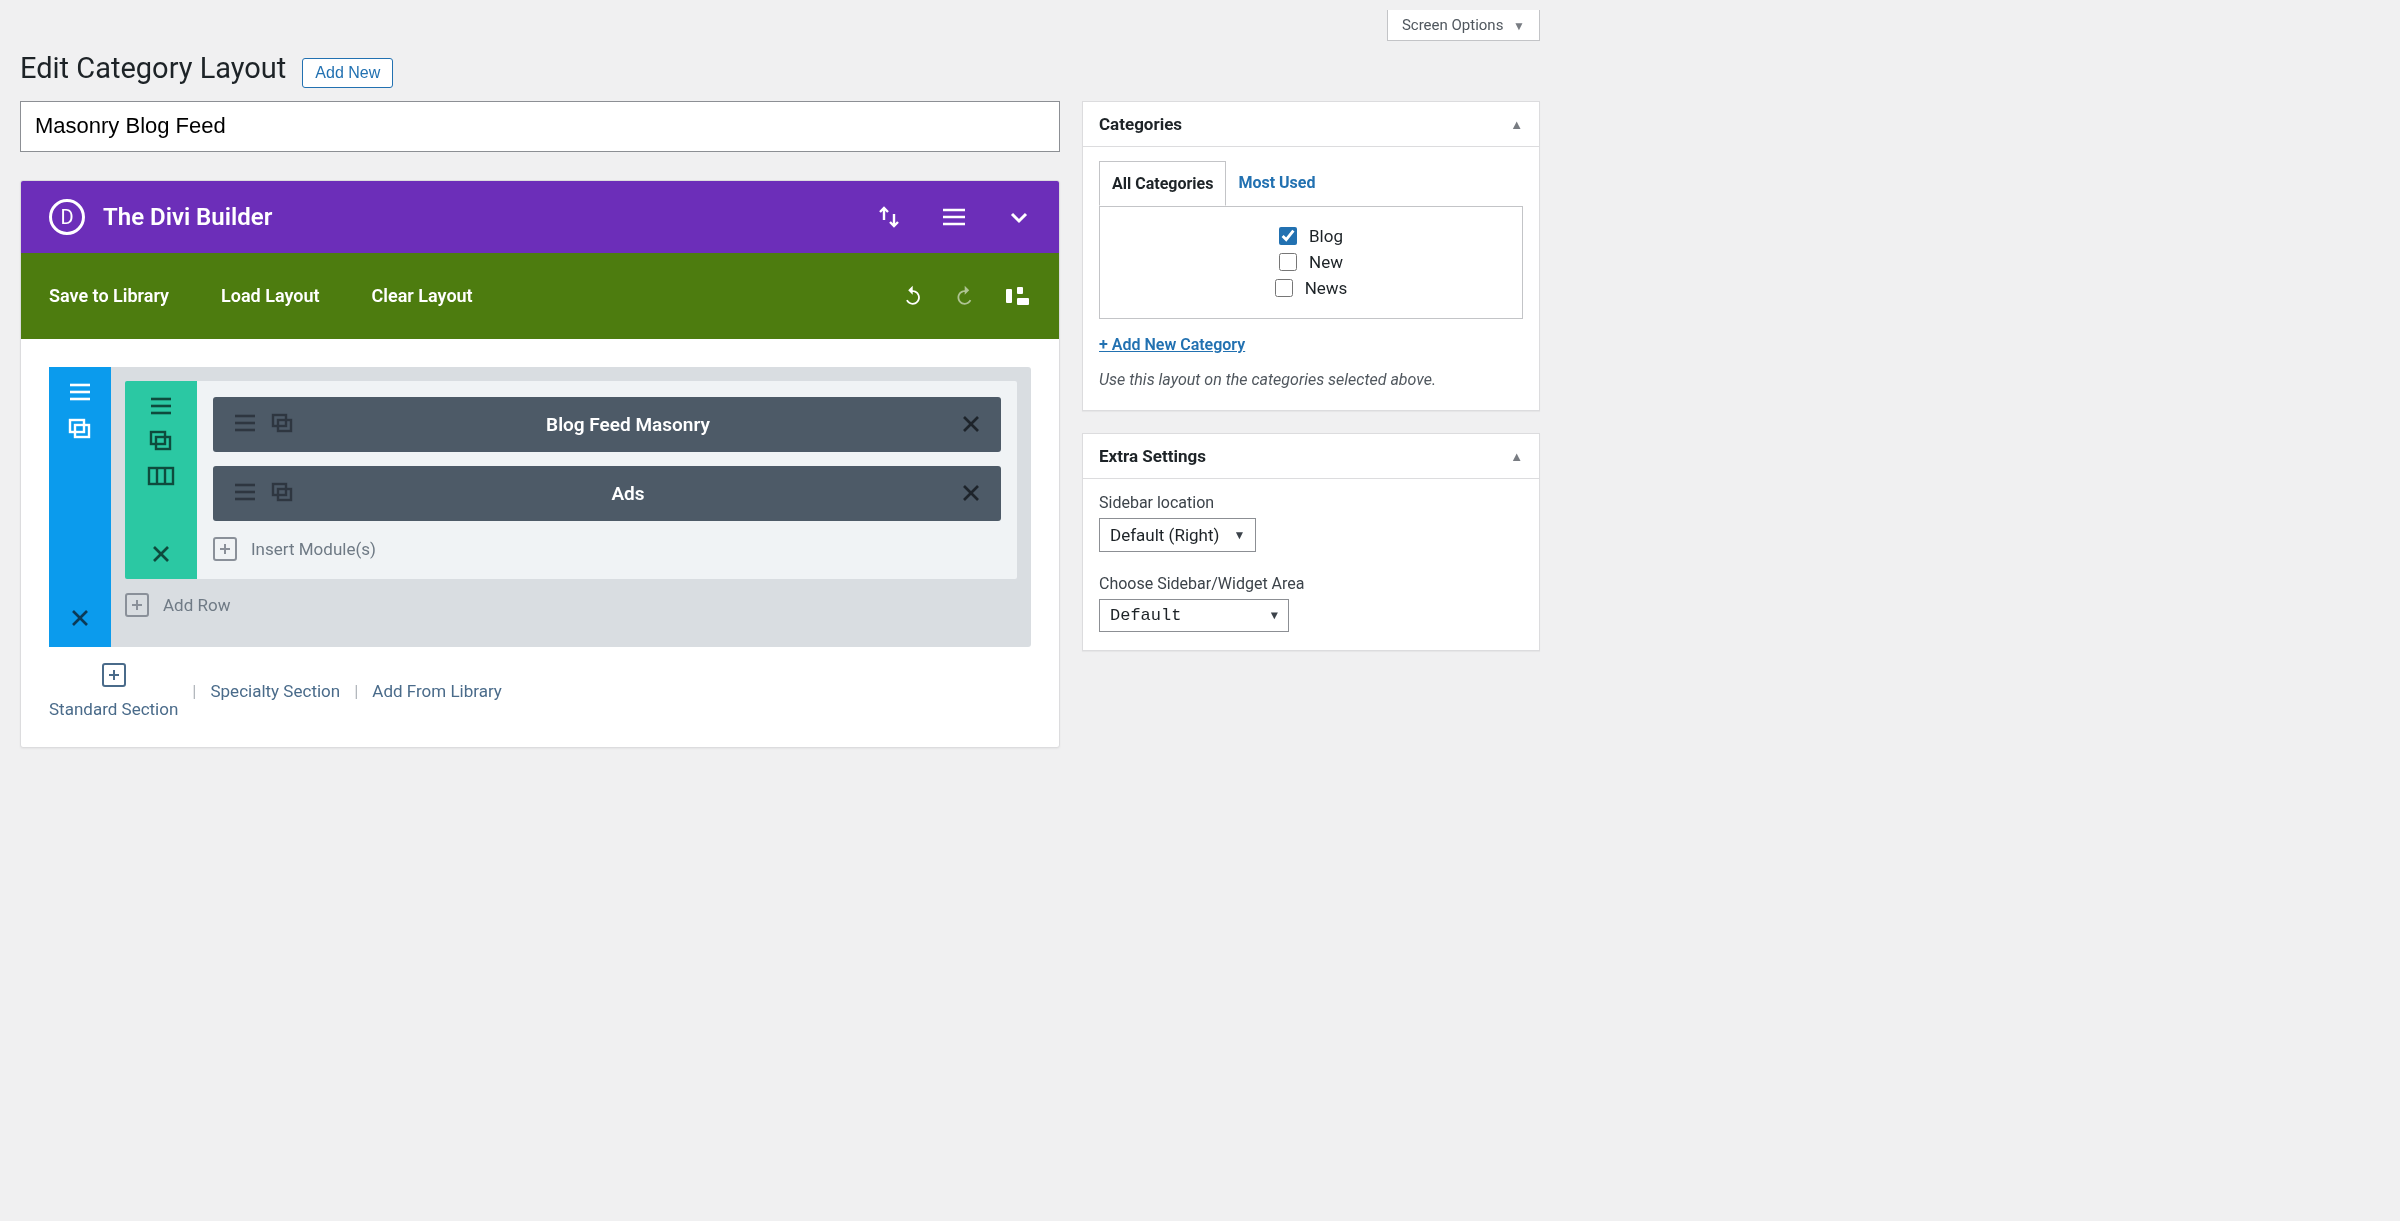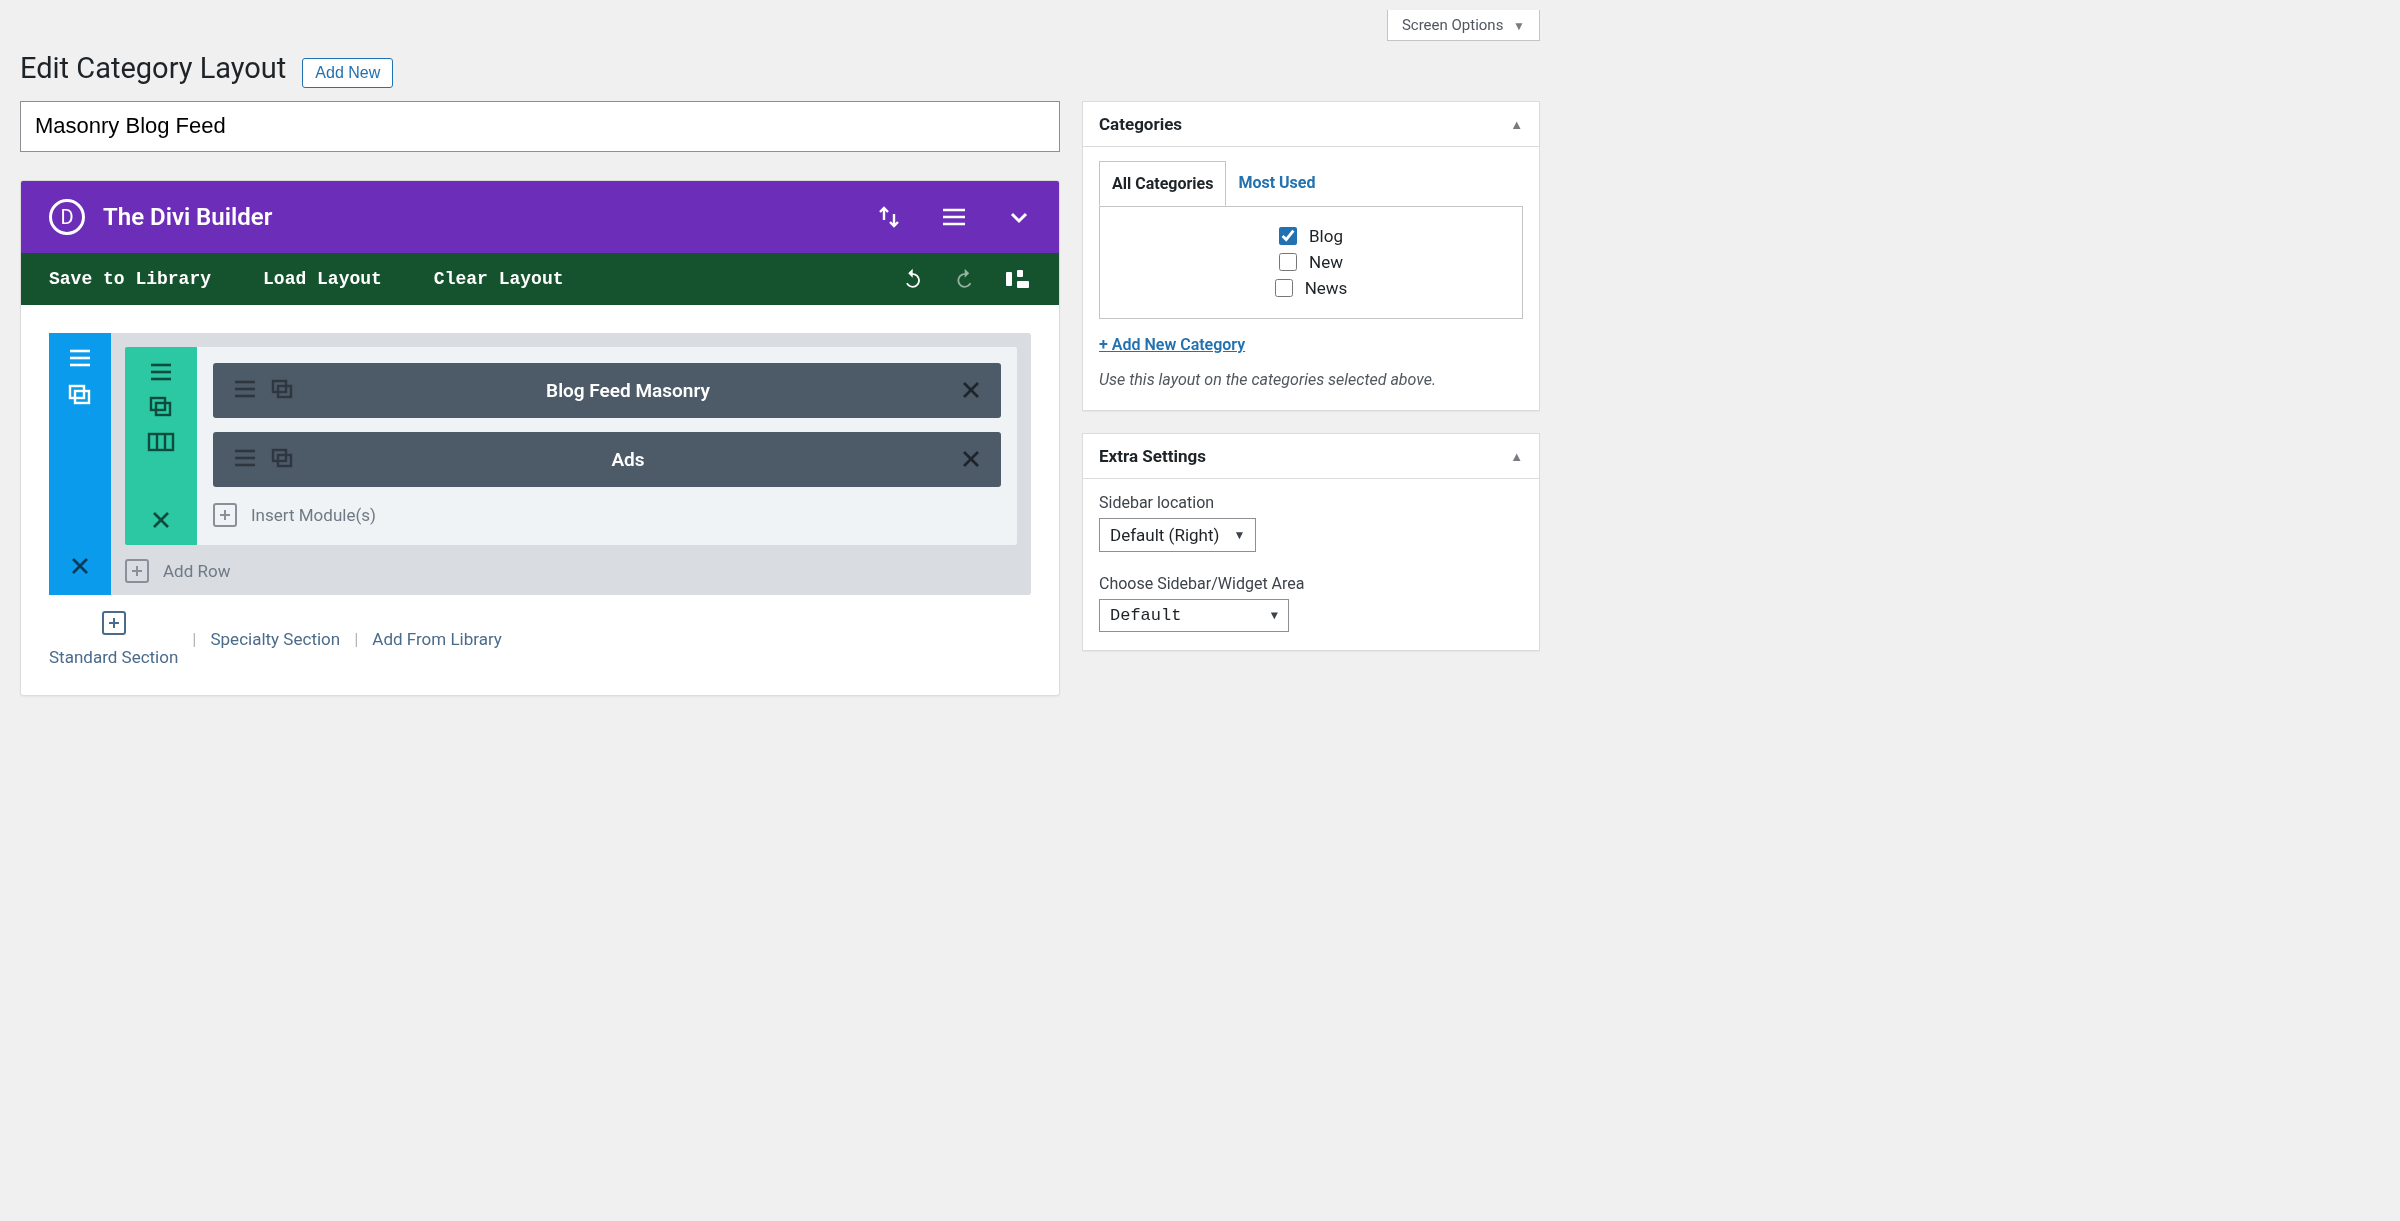--- a/index.html
+++ b/index.html
@@ -13,31 +13,31 @@
 .main-flex { display: flex; gap: 22px; align-items: flex-start; }
 .left-col { flex: 1; min-width: 0; }
 .right-col { width: 458px; flex-shrink: 0; }
 .title-input { width: 100%; padding: 10px 14px; font-size: 22px; line-height: 1.3; border: 1px solid #8c8f94; background: #fff; margin-bottom: 28px; }
 .builder-card { background: #fff; border: 1px solid #dcdcde; border-radius: 3px; overflow: hidden; box-shadow: 0 1px 2px rgba(0,0,0,0.05); }
 .divi-header { background: #6c2eb9; color: #fff; display: flex; align-items: center; padding: 18px 28px; }
 .divi-logo { width: 36px; height: 36px; border: 3px solid #fff; border-radius: 50%; display: flex; align-items: center; justify-content: center; font-size: 20px; font-weight: 400; margin-right: 18px; }
 .divi-title { font-size: 24px; font-weight: 600; flex: 1; }
 .divi-header-icons { display: flex; gap: 40px; align-items: center; }
 .divi-header-icons .ico { cursor: pointer; }
-.divi-toolbar { background: #14532d; color: #fff; display: flex; align-items: center; padding: 14px 28px; font-family: Liberation Mono, monospace; }
+.divi-toolbar { background: #4d7c0f; color: #fff; display: flex; align-items: center; padding: 31px 28px; }
 .divi-toolbar .tb-link { color: #fff; font-size: 18px; font-weight: 600; margin-right: 52px; cursor: pointer; }
 .divi-toolbar .spacer { flex: 1; }
 .divi-toolbar .tb-ico { margin-left: 28px; cursor: pointer; }
 .divi-toolbar .tb-ico.dim { opacity: .55; }
 .builder-body { padding: 28px; }
 .section-outer { background: #d9dde1; display: flex; border-radius: 3px; }
 .section-handle { width: 62px; background: #0b9bed; display: flex; flex-direction: column; align-items: center; padding: 14px 0; gap: 14px; }
 .section-handle .ico { cursor: pointer; }
 .section-handle .push { margin-top: auto; margin-bottom: 4px; }
-.section-body { flex: 1; padding: 14px 14px 12px 14px; }
+.section-body { flex: 1; padding: 14px 14px 30px 14px; }
 .row-outer { display: flex; background: transparent; }
 .row-handle { width: 72px; background: #2bc8a3; display: flex; flex-direction: column; align-items: center; padding: 14px 0; gap: 12px; border-radius: 2px 0 0 2px; }
 .row-handle .ico { cursor: pointer; }
 .row-handle .push { margin-top: auto; }
 .row-body { flex: 1; background: #f0f3f5; padding: 16px; border-radius: 0 2px 2px 0; display: flex; flex-direction: column; gap: 14px; }
 .module { background: #4d5a67; color: #fff; display: flex; align-items: center; padding: 16px 20px; border-radius: 3px; }
 .module .m-icos { display: flex; gap: 14px; }
 .module .m-label { flex: 1; text-align: center; font-size: 19px; font-weight: 600; }
 .module .m-close { cursor: pointer; }
 .insert-line { display: flex; align-items: center; gap: 14px; color: #6f7a85; font-size: 17px; cursor: pointer; padding: 2px 0; }

